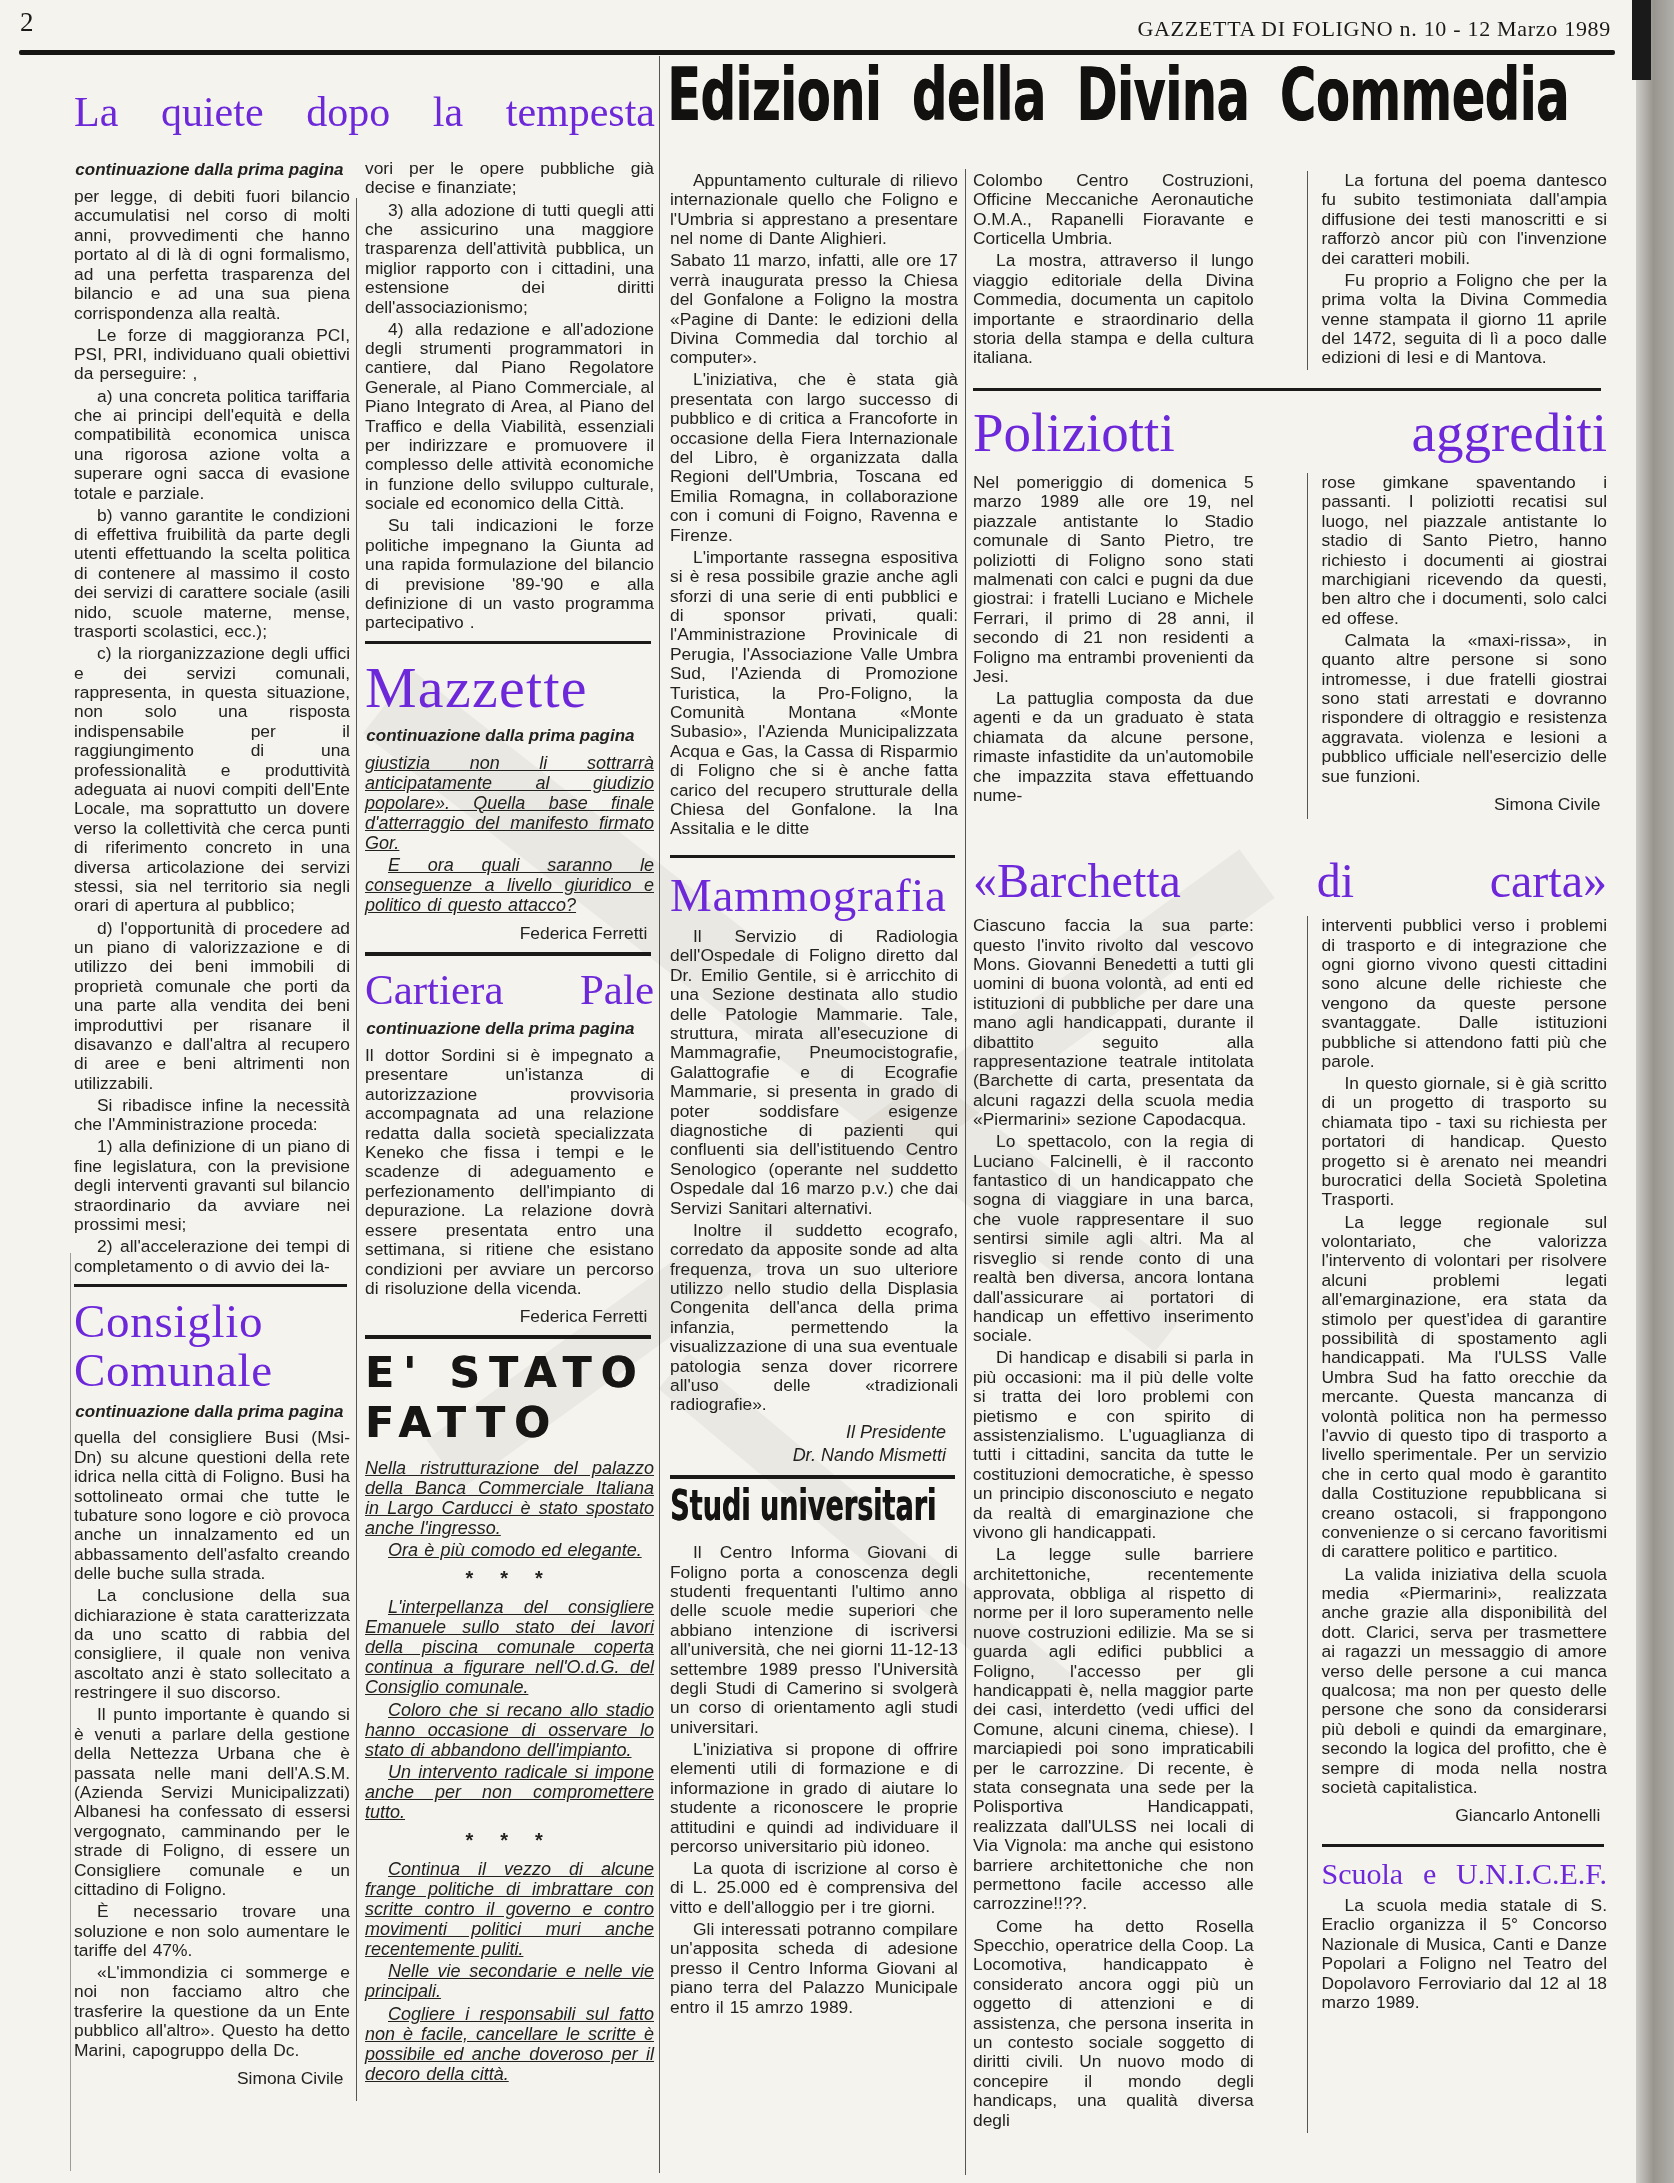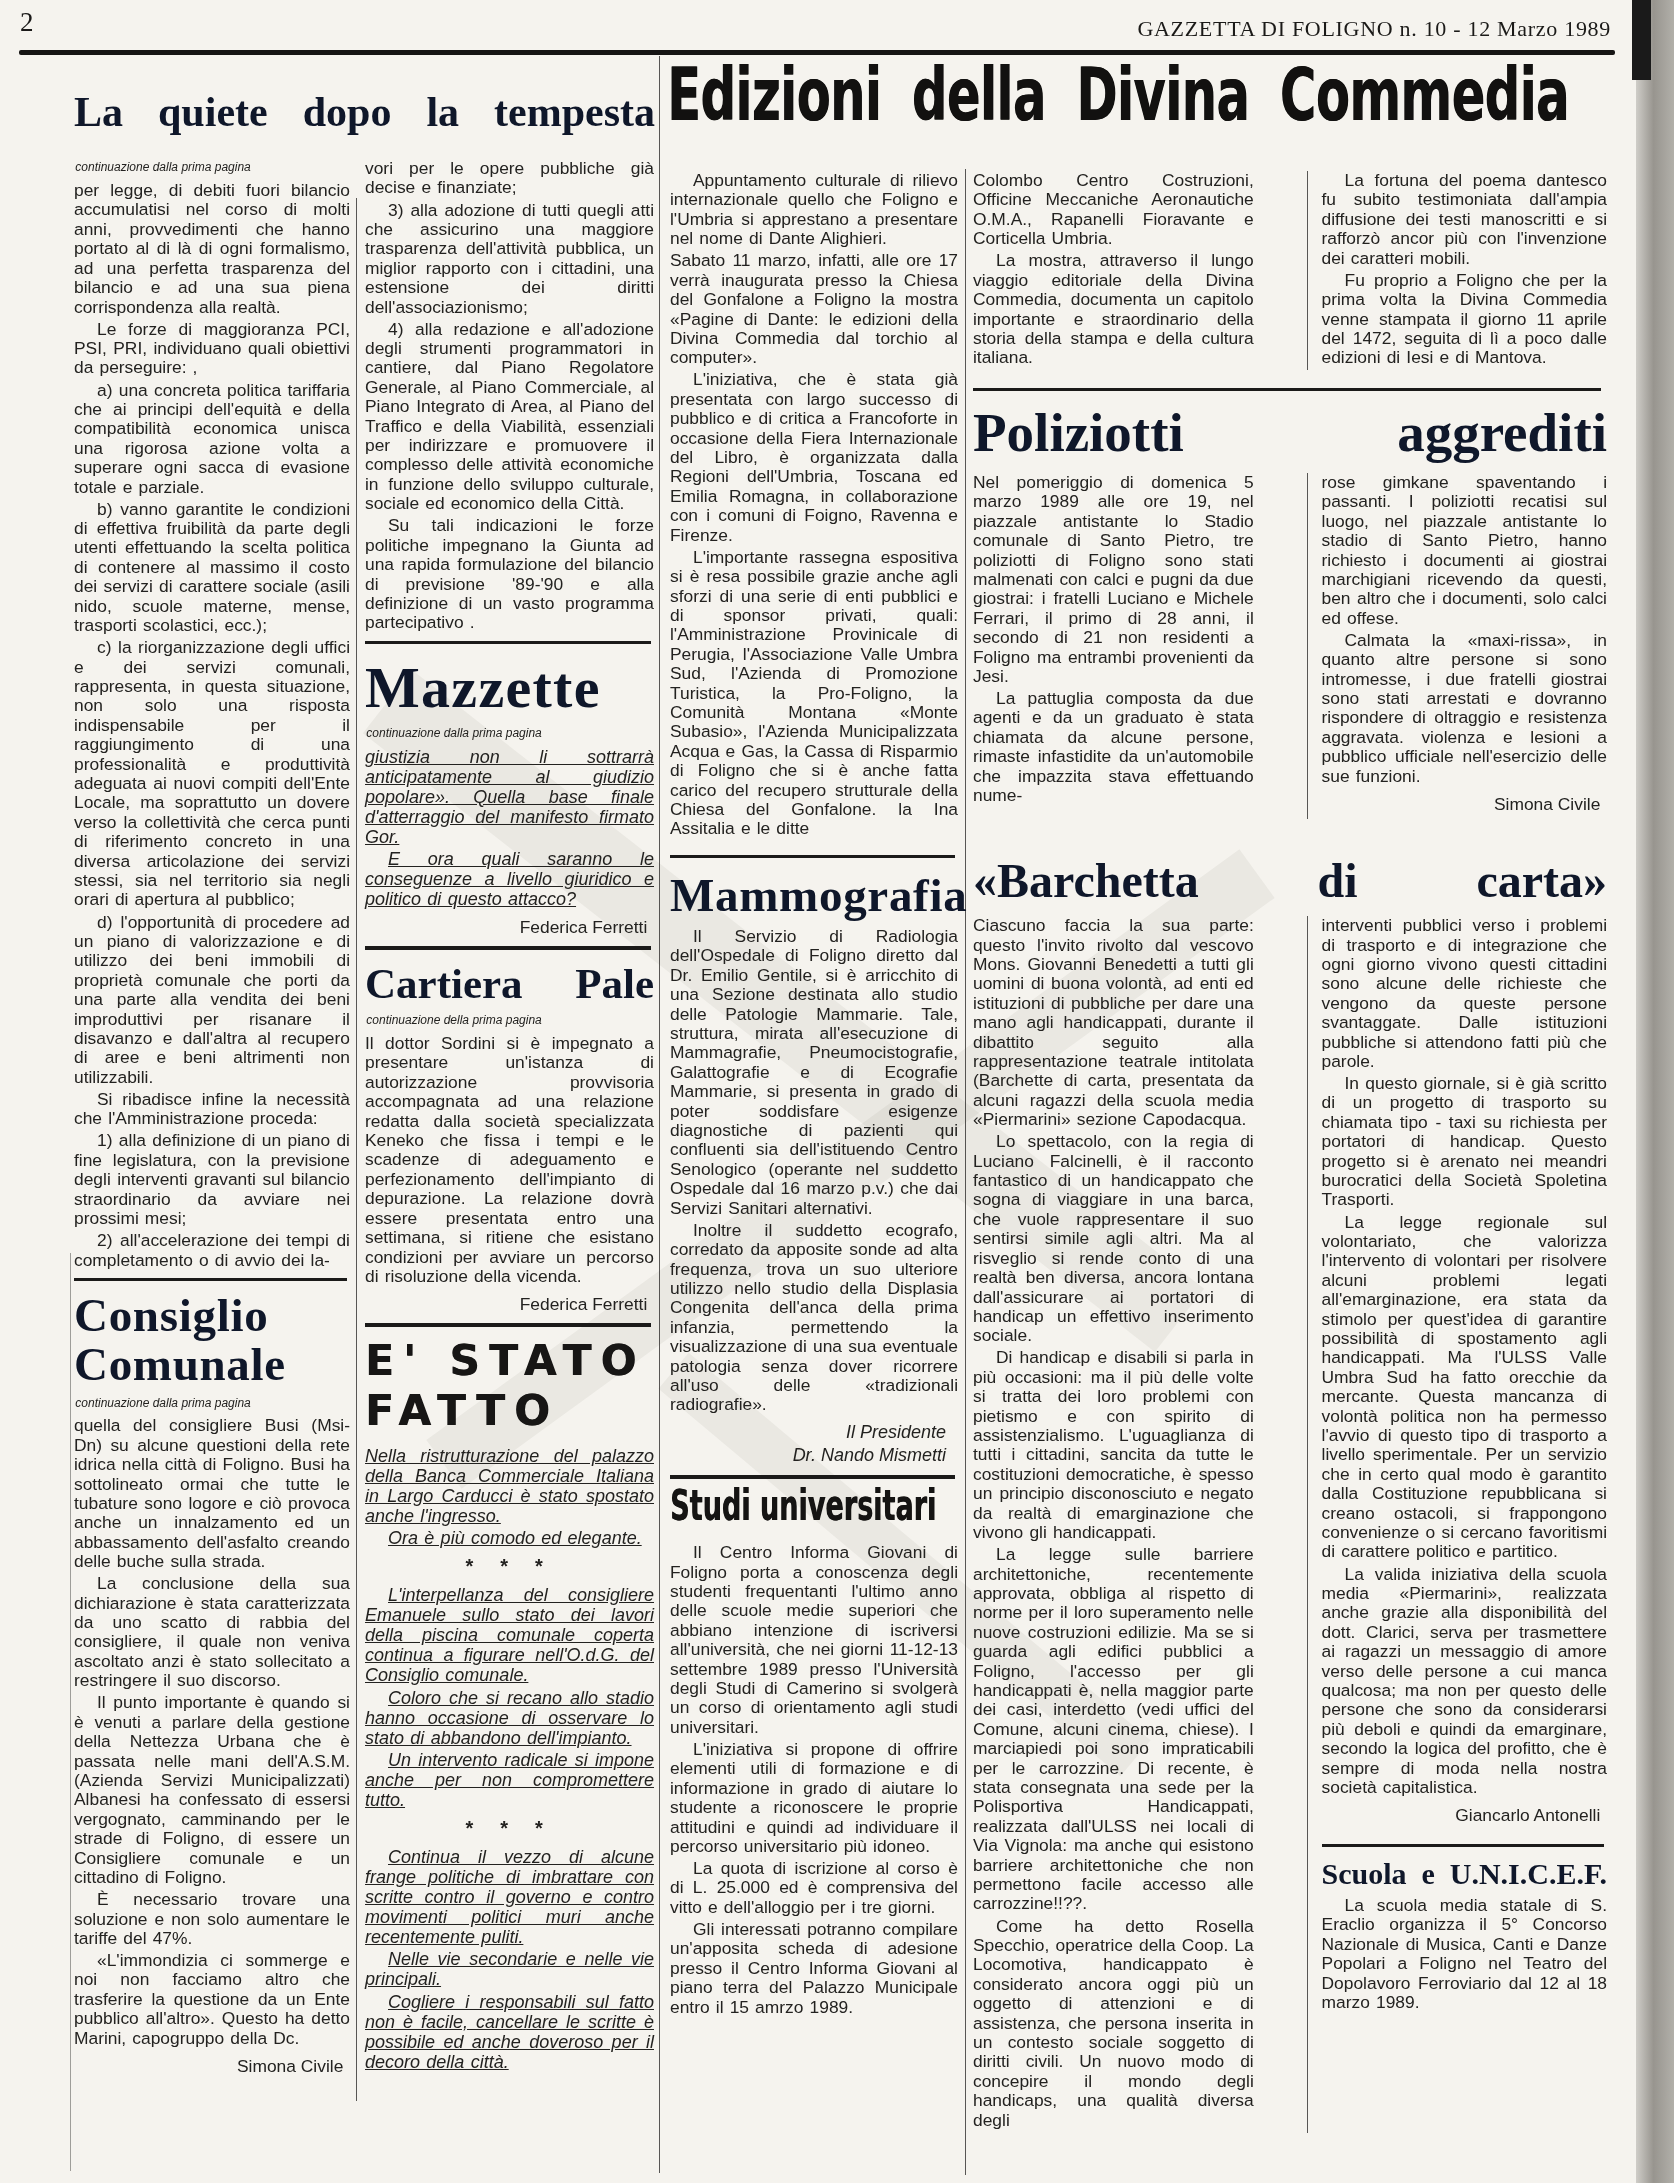--- a/index.html
+++ b/index.html
@@ -20,27 +20,27 @@
   .g2{left:348px;top:1139px;width:1005px;height:60px;transform:rotate(-36deg);}
   .g3{left:603px;top:1541px;width:603px;height:47px;transform:rotate(40deg);}
   
   .vdiv{position:absolute;width:1.3px;background:rgba(35,34,32,0.75);}
   
   .col{position:absolute;}
   .art p{margin:0 0 2.7px 0;font-size:17.4px;line-height:19.4px;text-align:justify;
          text-indent:23px;word-spacing:1.3px;}
   .art p.ni{text-indent:0;}
   .art.italic p{font-style:italic;font-size:18px;line-height:20px;text-decoration:underline;}
-  .contin{font-style:italic;font-weight:normal;font-size:12px;margin:5.4px 0 6.7px 1.3px;}
+  .contin{font-style:italic;font-weight:bold;font-size:17px;margin:5.4px 0 6.7px 1.3px;}
   .byline{text-align:right;font-size:17.4px;margin:8px 6.7px 4px 0;}
   .signoff{text-align:right;font-style:italic;font-size:18px;line-height:23px;margin:6.7px 12px 2.7px 0;}
   .hr{height:3.3px;background:#1b1a19;margin:8px 0 9.4px;width:99%;}
   .stars{text-align:center;font-size:20px;font-weight:bold;letter-spacing:10.7px;margin:6.7px 0;}
   
-  h1,h2{margin:4px 0 5.4px;color:#0f172a;font-family:"Liberation Serif",serif;font-weight:bold;}
+  h1,h2{margin:4px 0 5.4px;color:#6d28d9;font-family:"Liberation Serif",serif;font-weight:normal;}
   .h-quiete{font-size:42px;text-align:justify;text-align-last:justify;line-height:1.05;}
   .h-consiglio{font-size:47px;line-height:1.06;letter-spacing:0.7px;}
   .h-mazzette{font-size:58px;letter-spacing:1.3px;}
   .h-cartiera{font-size:43px;text-align:justify;text-align-last:justify;}
   .h-mammografia{font-size:47px;letter-spacing:0.7px;}
   .h-poliziotti{font-size:55px;text-align:justify;text-align-last:justify;}
   .h-barchetta{font-size:48px;text-align:justify;text-align-last:justify;}
   .h-unicef{font-size:30px;text-align:justify;text-align-last:justify;}
   .h-divina{position:absolute;left:667px;top:52px;width:938px;margin:0;
             font-family:"DejaVu Sans",sans-serif;font-weight:bold;font-size:62px;

